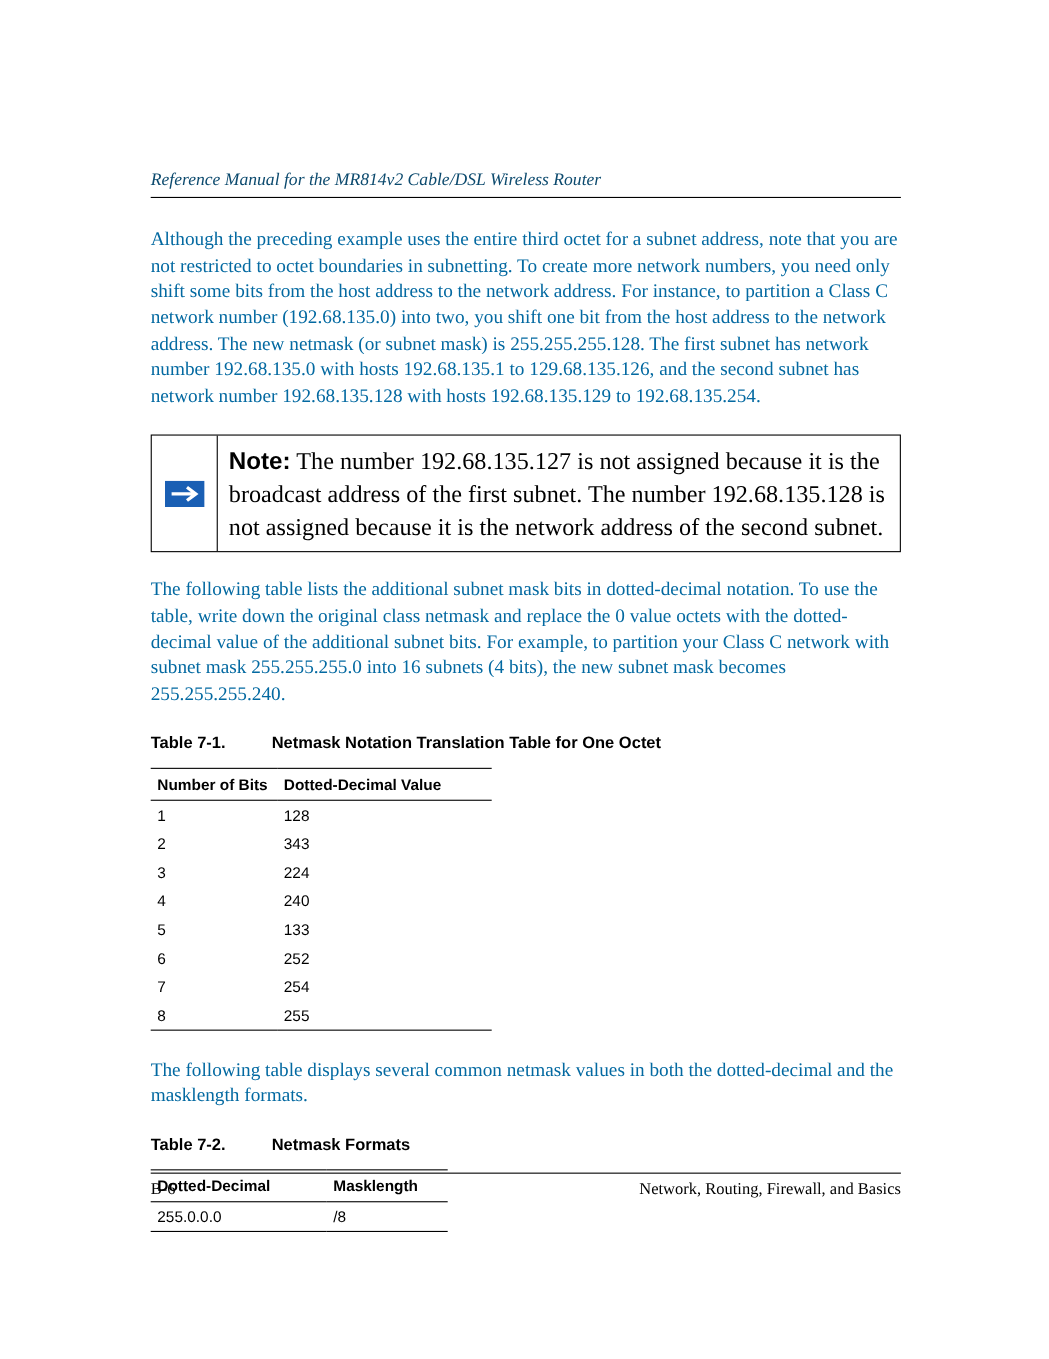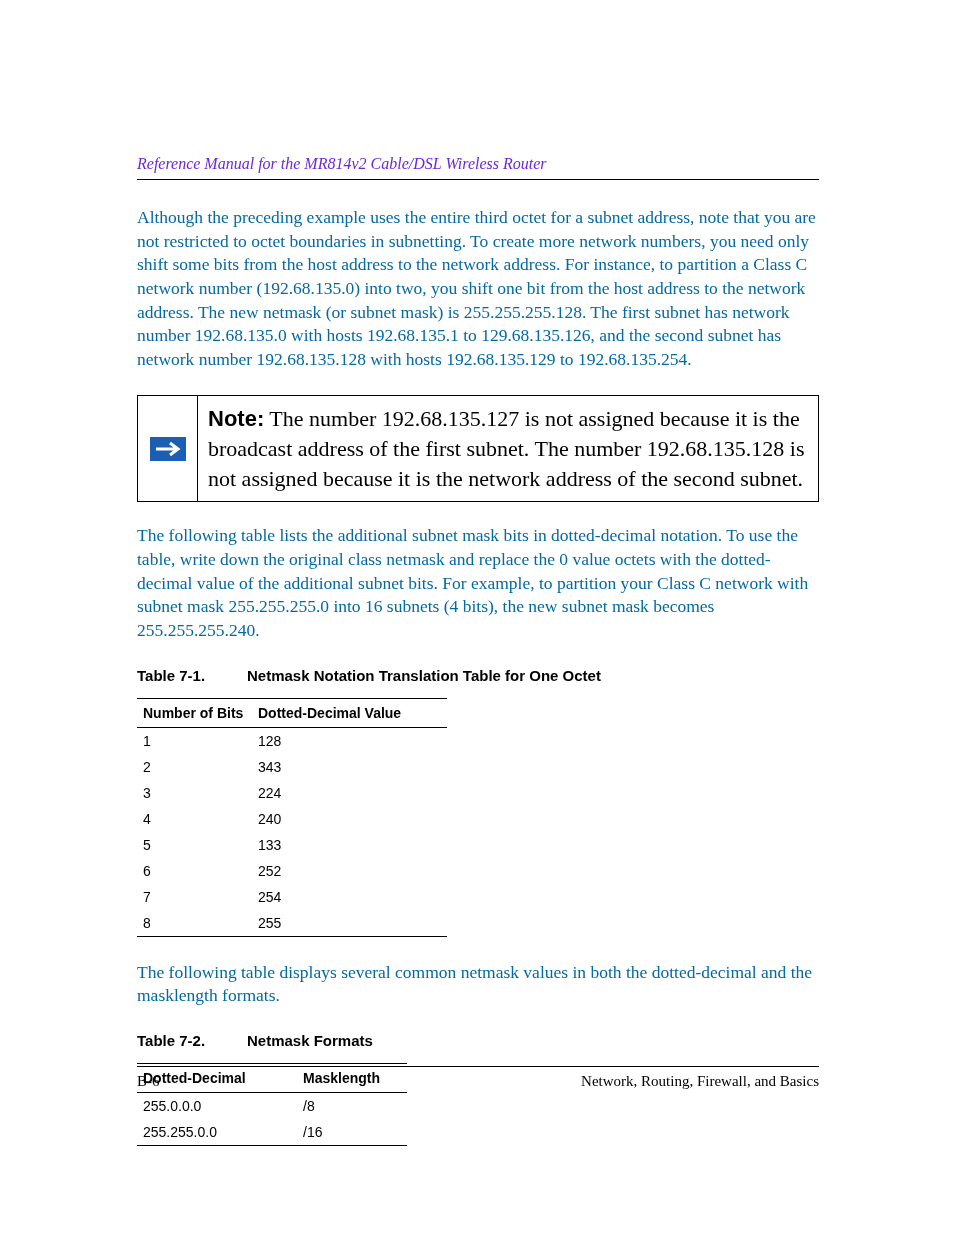--- a/index.html
+++ b/index.html
@@ -11,21 +11,21 @@
       font-family: 'Times New Roman', Times, serif;
       background: #ffffff;
       width: 954px;
       height: 1235px;
       position: relative;
       padding: 155px 135px 0 137px;
     }
     .header-title {
       font-style: italic;
       font-size: 16px;
-      color: #6d28d9;
+      color: #0c4a6e;
       padding-bottom: 6px;
       border-bottom: 1.5px solid #000;
       margin-bottom: 26px;
     }
     .body-text {
       font-size: 17.5px;
       line-height: 1.35;
       color: #0369a1;
       margin-bottom: 24px;
       text-align: left;
@@ -190,23 +190,19 @@
     <tr>
       <th>Dotted-Decimal</th>
       <th>Masklength</th>
     </tr>
   </thead>
   <tbody id="table2-body">
       <tr>
         <td>255.0.0.0</td>
         <td>/8</td>
       </tr>
-      <tr>
-        <td>255.255.0.0</td>
-        <td>/16</td>
-      </tr>
     </tbody>
 </table>
 
 <div class="footer">
   <span>B-6</span>
   <span>Network, Routing, Firewall, and Basics</span>
 </div>
 
 </body></html>

